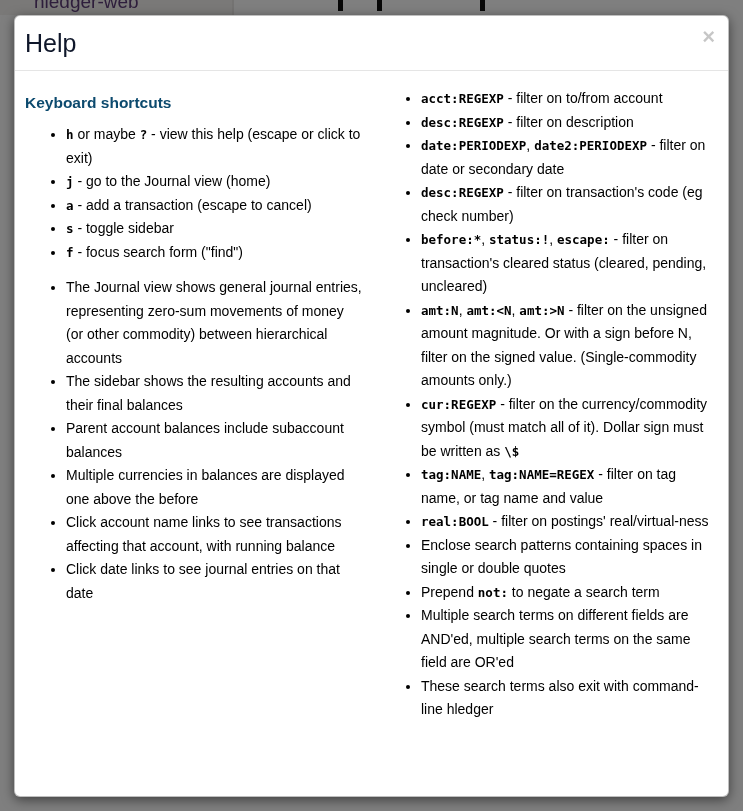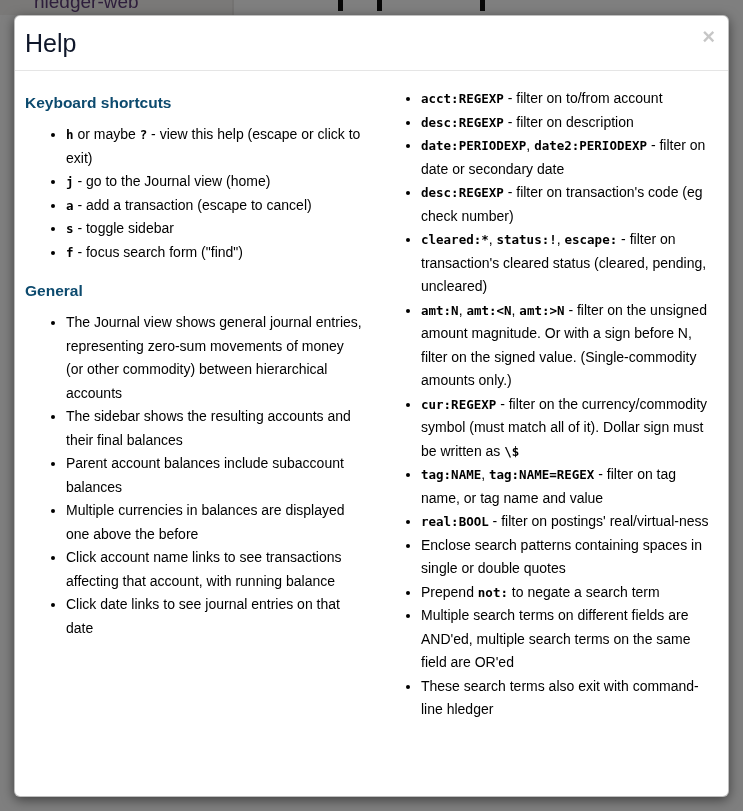--- a/index.html
+++ b/index.html
@@ -102,37 +102,36 @@
   <div class="modal-body">
     <div class="help-col">
         <h4>Keyboard shortcuts</h4>
         <ul>
           <li><code>h</code> or maybe <code>?</code> - view this help (escape or click to exit)</li>
           <li><code>j</code> - go to the Journal view (home)</li>
           <li><code>a</code> - add a transaction (escape to cancel)</li>
           <li><code>s</code> - toggle sidebar</li>
           <li><code>f</code> - focus search form ("find")</li>
         </ul>
-        <h4>General</h4>
         <ul>
           <li>The Journal view shows general journal entries, representing zero-sum movements of money (or other commodity) between hierarchical accounts</li>
           <li>The sidebar shows the resulting accounts and their final balances</li>
           <li>Parent account balances include subaccount balances</li>
           <li>Multiple currencies in balances are displayed one above the before</li>
           <li>Click account name links to see transactions affecting that account, with running balance</li>
           <li>Click date links to see journal entries on that date</li>
         </ul>
       </div>
     <div class="help-col">
         <ul>
           <li><code>acct:REGEXP</code> - filter on to/from account</li>
           <li><code>desc:REGEXP</code> - filter on description</li>
           <li><code>date:PERIODEXP</code>, <code>date2:PERIODEXP</code> - filter on date or secondary date</li>
           <li><code>desc:REGEXP</code> - filter on transaction's code (eg check number)</li>
-          <li><code>cleared:*</code>, <code>status:!</code>, <code>escape:</code> - filter on transaction's cleared status (cleared, pending, uncleared)</li>
+          <li><code>before:*</code>, <code>status:!</code>, <code>escape:</code> - filter on transaction's cleared status (cleared, pending, uncleared)</li>
           <li><code>amt:N</code>, <code>amt:&lt;N</code>, <code>amt:&gt;N</code> - filter on the unsigned amount magnitude. Or with a sign before N, filter on the signed value. (Single-commodity amounts only.)</li>
           <li><code>cur:REGEXP</code> - filter on the currency/commodity symbol (must match all of it). Dollar sign must be written as <code>\$</code></li>
           <li><code>tag:NAME</code>, <code>tag:NAME=REGEX</code> - filter on tag name, or tag name and value</li>
           <li><code>real:BOOL</code> - filter on postings' real/virtual-ness</li>
           <li>Enclose search patterns containing spaces in single or double quotes</li>
           <li>Prepend <code>not:</code> to negate a search term</li>
           <li>Multiple search terms on different fields are AND'ed, multiple search terms on the same field are OR'ed</li>
           <li>These search terms also exit with command-line hledger</li>
         </ul>
       </div>

